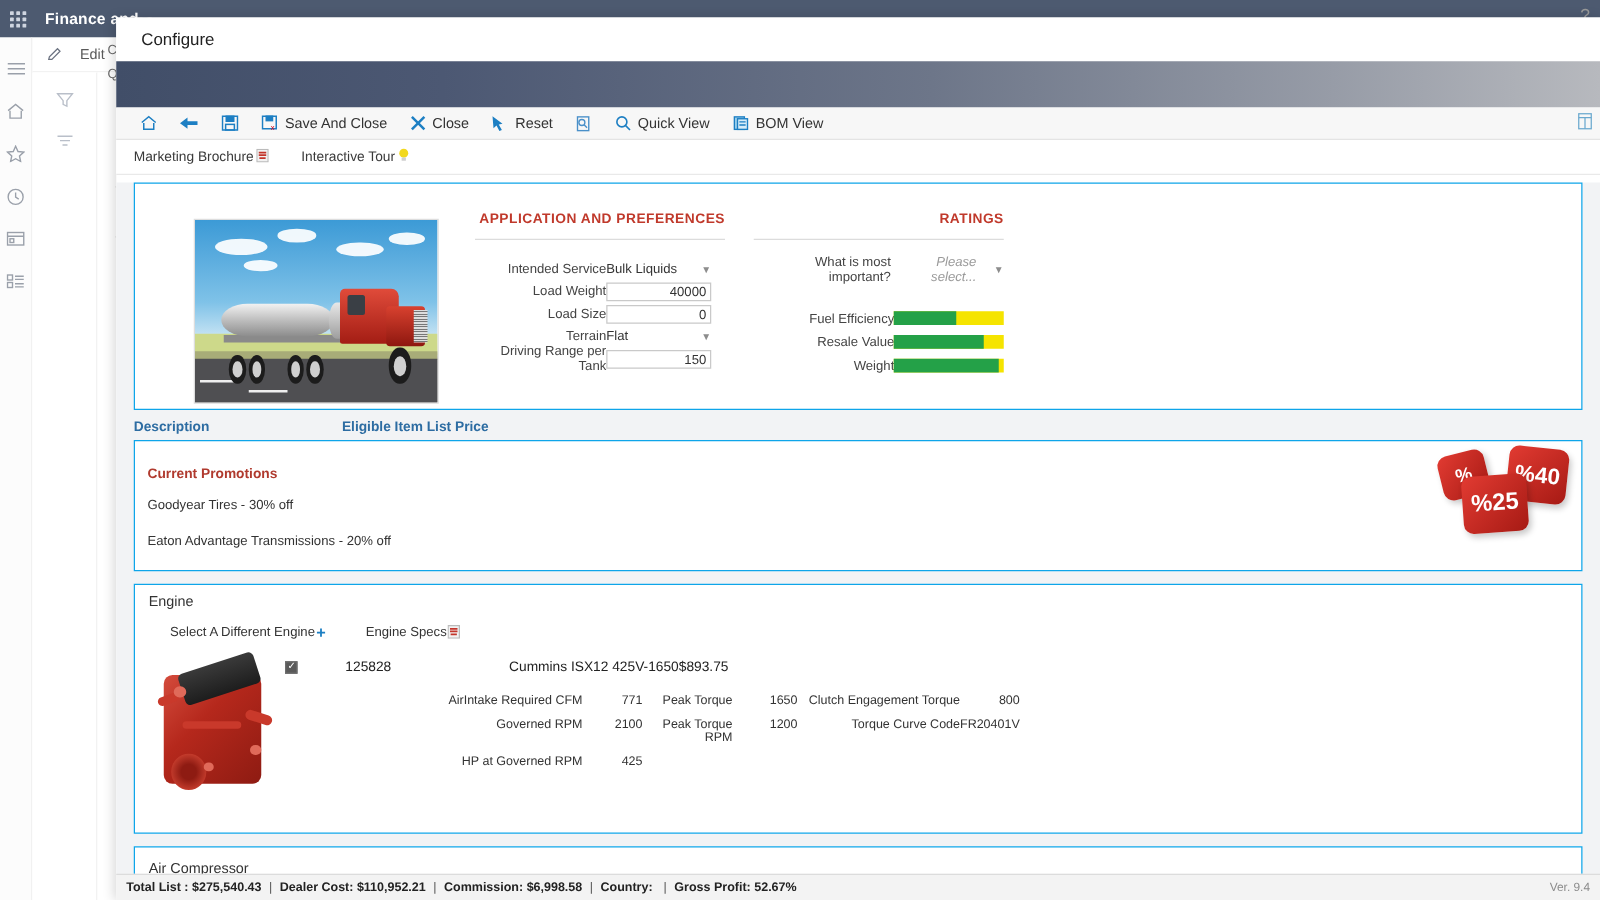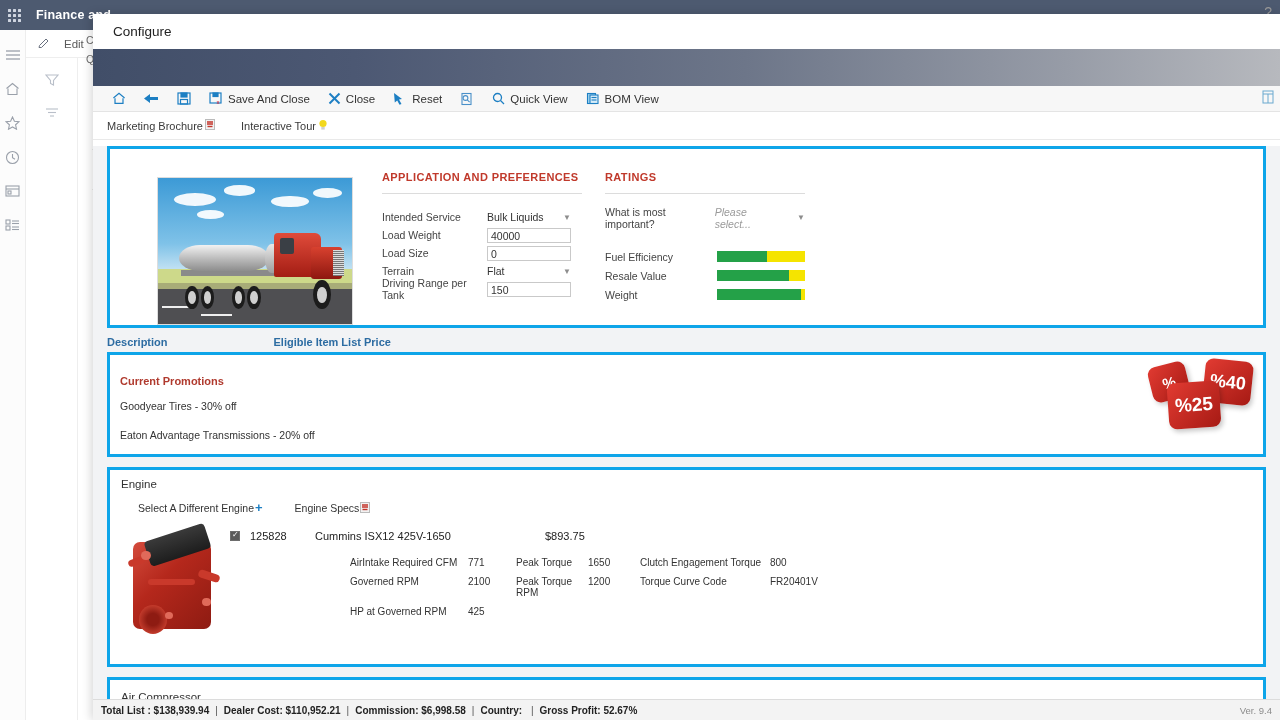--- a/index.html
+++ b/index.html
@@ -69,21 +69,21 @@
   .tb-btn svg { display:block; }
   .tb-right { position:absolute; right:6px; top:4px; }
 
   
   .subtabs { height:28px; display:flex; align-items:center; padding:0 14px; gap:26px;
              background:#fff; border-bottom:1px solid #e9e9e9; }
   .subtab { font-size:11px; color:#3a3a3a; display:flex; align-items:center; gap:2px; }
 
   .body-area { position:relative; background:#f2f3f5; height:585px; padding:0; }
 
-  .card { background:#fff; border:3px solid #0ea5e9; margin:6px 14px 0 14px; }
+  .card { background:#fff; border:1px solid #0ea5e9; margin:6px 14px 0 14px;text-align:right; }
 
   
   .card1 { height:182px; position:relative; }
   .truckimg { position:absolute; left:47px; top:28px; width:196px; height:148px; border:1px solid #ddd; overflow:hidden; }
 
   .colhdr { font-size:11px; font-weight:bold; color:#c0392b; letter-spacing:.4px; }
   .appsec { position:absolute; left:272px; top:22px; width:200px; }
   .appsec .hr { border-bottom:1px solid #dcdcdc; margin-top:10px; margin-bottom:14px; width:200px; }
   .frow { display:flex; align-items:center; height:18px; margin-bottom:0px; }
   .flabel { font-size:10.5px; color:#444; width:105px; }
@@ -587,21 +587,21 @@
         </div>
       </div>
 
       <div class="card card4">
         <div class="c4title">Air Compressor</div>
       </div>
     </div>
 
     <div class="statusbar">
       <span>Total List :</span>&nbsp;
-      <span>$138,939.94</span>
+      <span>$275,540.43</span>
       <span class="sep">|</span>
       <span>Dealer Cost:</span>&nbsp;
       <span>$110,952.21</span>
       <span class="sep">|</span>
       <span>Commission:</span>&nbsp;
       <span>$6,998.58</span>
       <span class="sep">|</span>
       <span>Country:</span>&nbsp;
       <span></span>
       <span class="sep">|</span>

